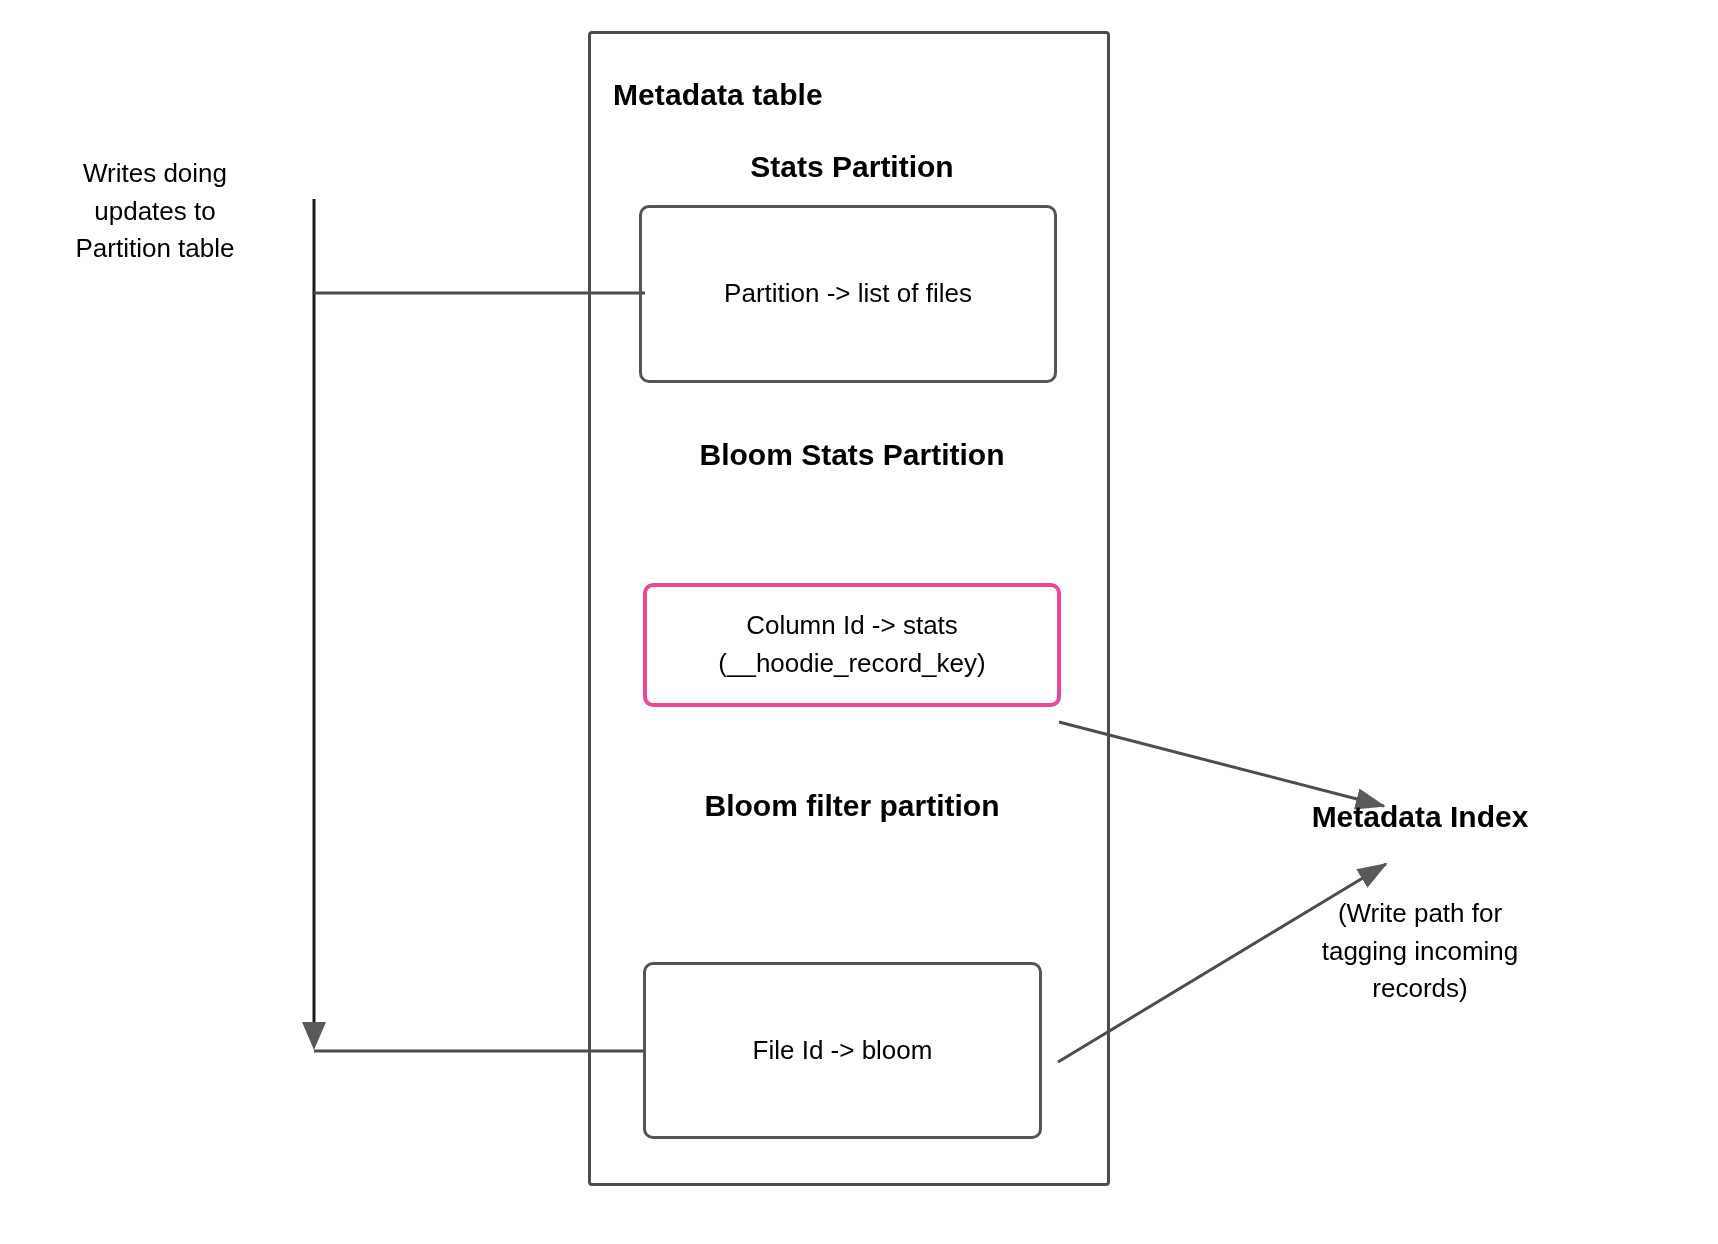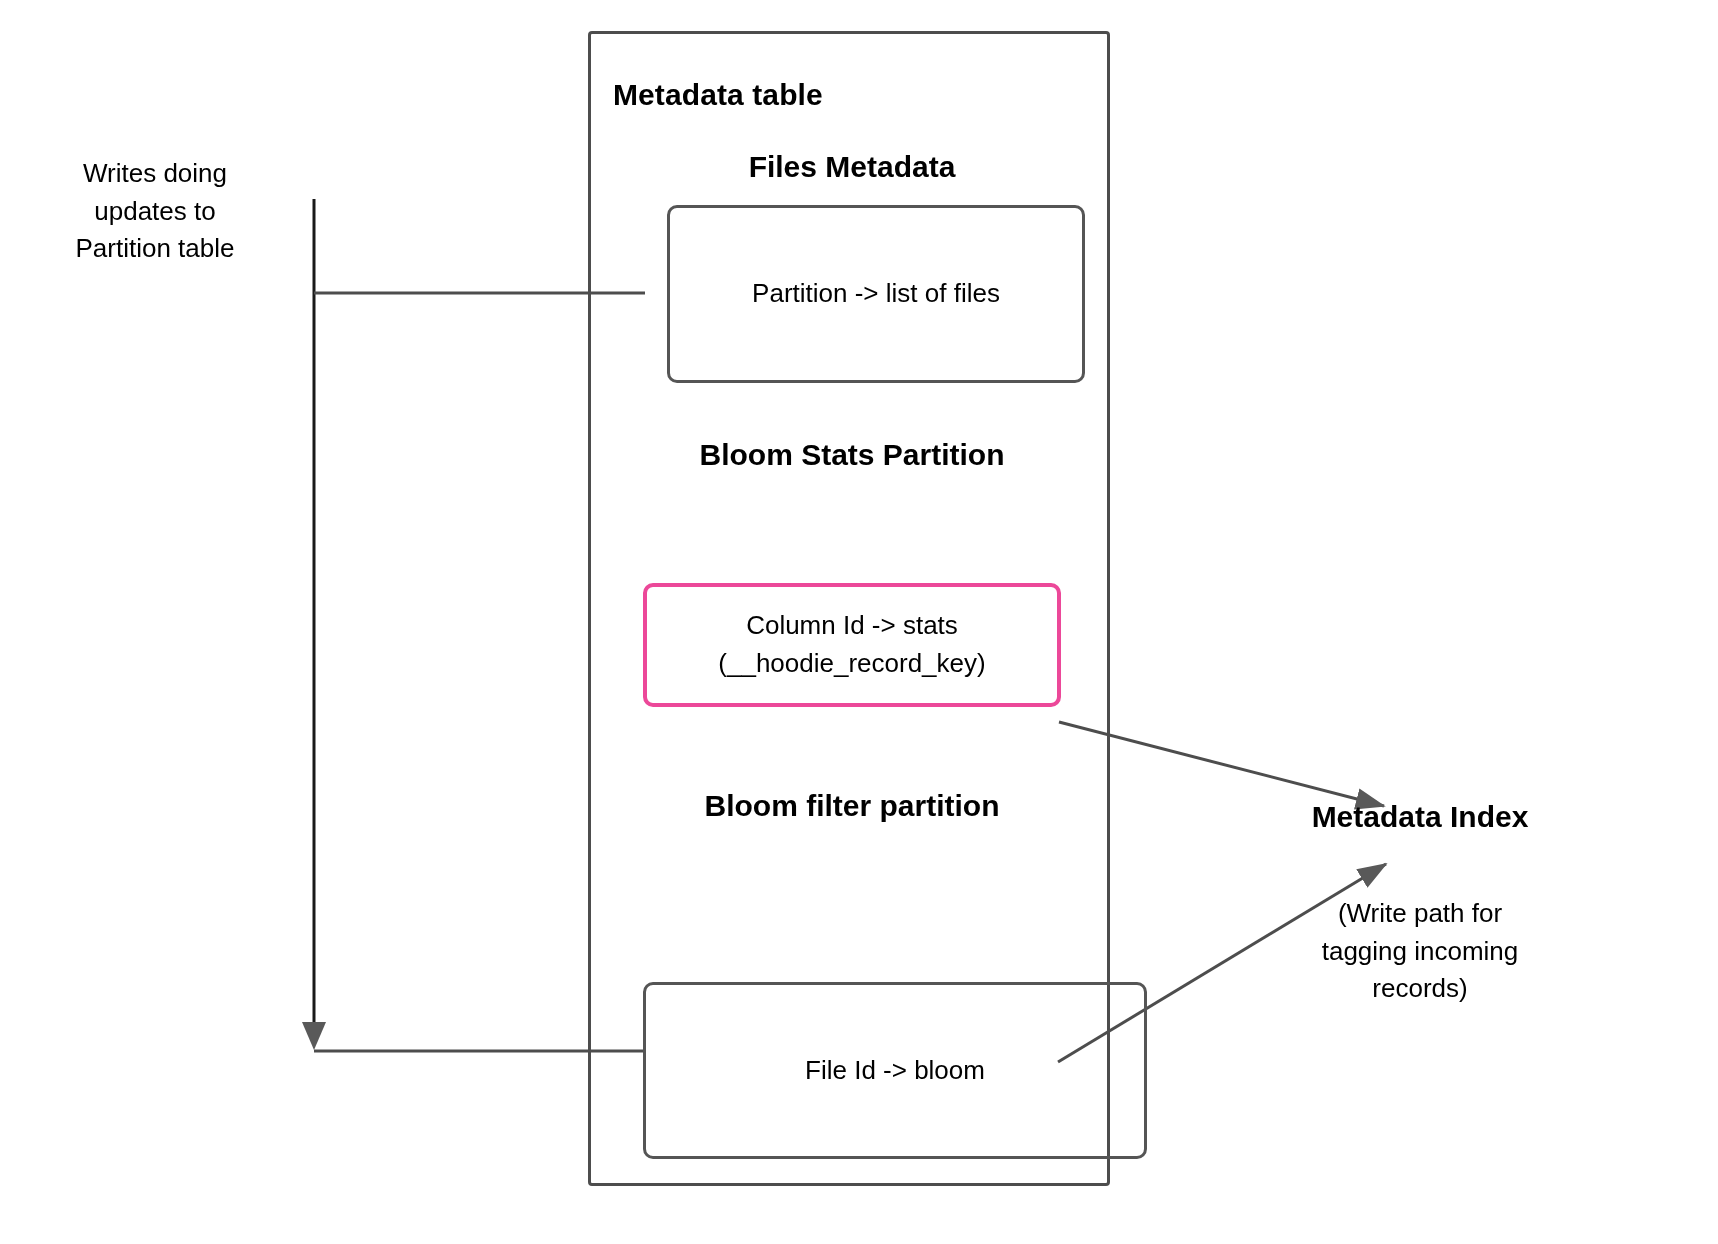--- a/index.html
+++ b/index.html
@@ -71,23 +71,23 @@
     text-align: center;
     background: transparent;
   }
   .inner-box.strong { border: 4px solid #ec4899; }
   .inner-box-text {
     font-size: 26px;
     line-height: 1.45;
     color: #000;
     white-space: pre-line;
   }
-  #files-inner-box { left: 667px; top: 205px; width: 418px; height: 178px; }
+  #files-inner-box { left: 639px; top: 205px; width: 418px; height: 178px; }
   #column-stats-inner-box { left: 643px; top: 583px; width: 418px; height: 124px; }
-  #bloom-inner-box { left: 643px; top: 962px; width: 504px; height: 177px; margin-top: 20px; }
+  #bloom-inner-box { left: 643px; top: 962px; width: 399px; height: 177px; }
 
   
   #writes-label {
     left: 10px;
     top: 155px;
     width: 290px;
     font-size: 26px;
     line-height: 1.45;
     text-align: center;
     color: #000;
@@ -152,21 +152,21 @@
   </svg>
 
   <div class="abs" id="writes-label">Writes doing
 updates to
 Partition table</div>
 
   <div class="abs" id="metadata-table-box"></div>
 
   <div class="abs" id="metadata-table-title">Metadata table</div>
 
-  <div class="abs partition-heading" id="files-partition-heading">Files Metadata</div>
+  <div class="abs partition-heading" id="files-partition-heading">Stats Partition</div>
 
   <div class="abs inner-box" id="files-inner-box">
     <span class="inner-box-text">Partition -&gt; list of files</span>
   </div>
 
   <div class="abs partition-heading" id="column-stats-partition-heading">Bloom Stats
 Partition</div>
 
   <div class="abs inner-box strong" id="column-stats-inner-box">
     <span class="inner-box-text">Column Id  -&gt; stats

